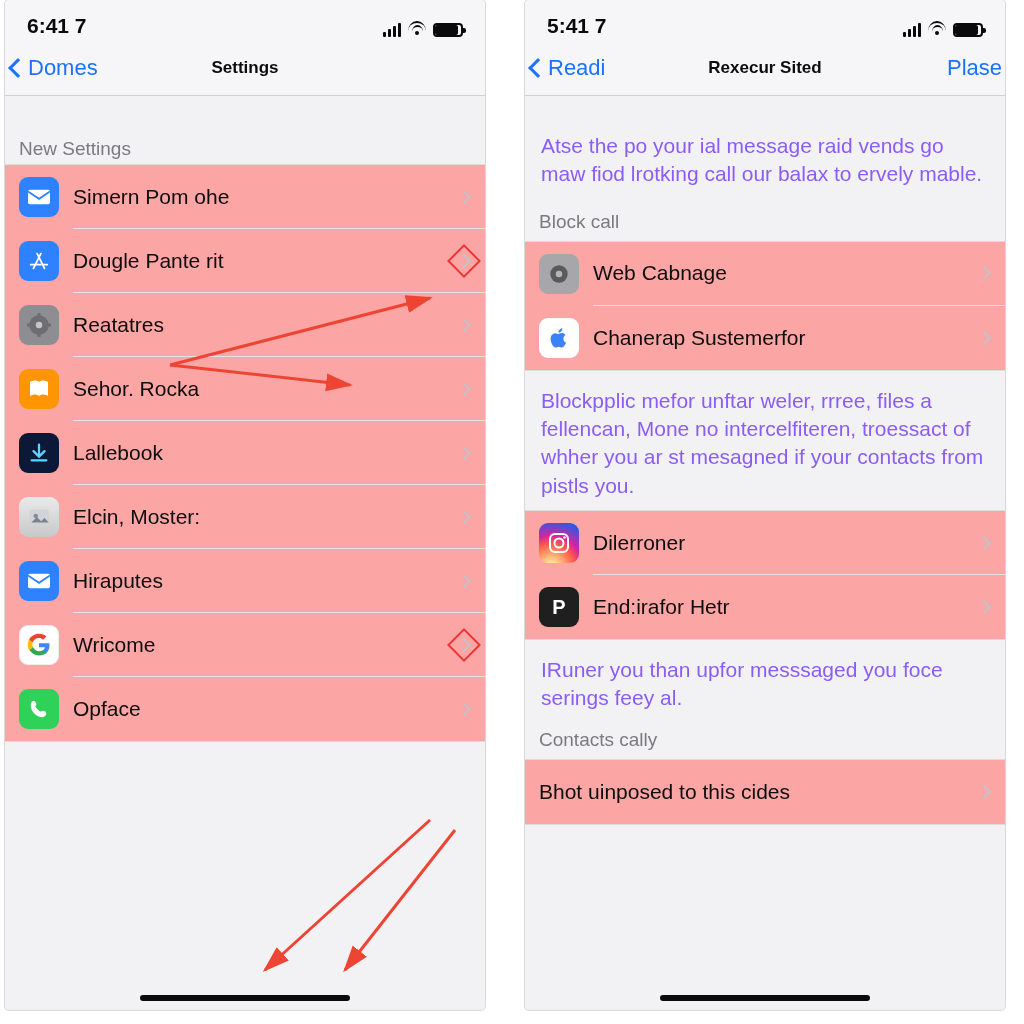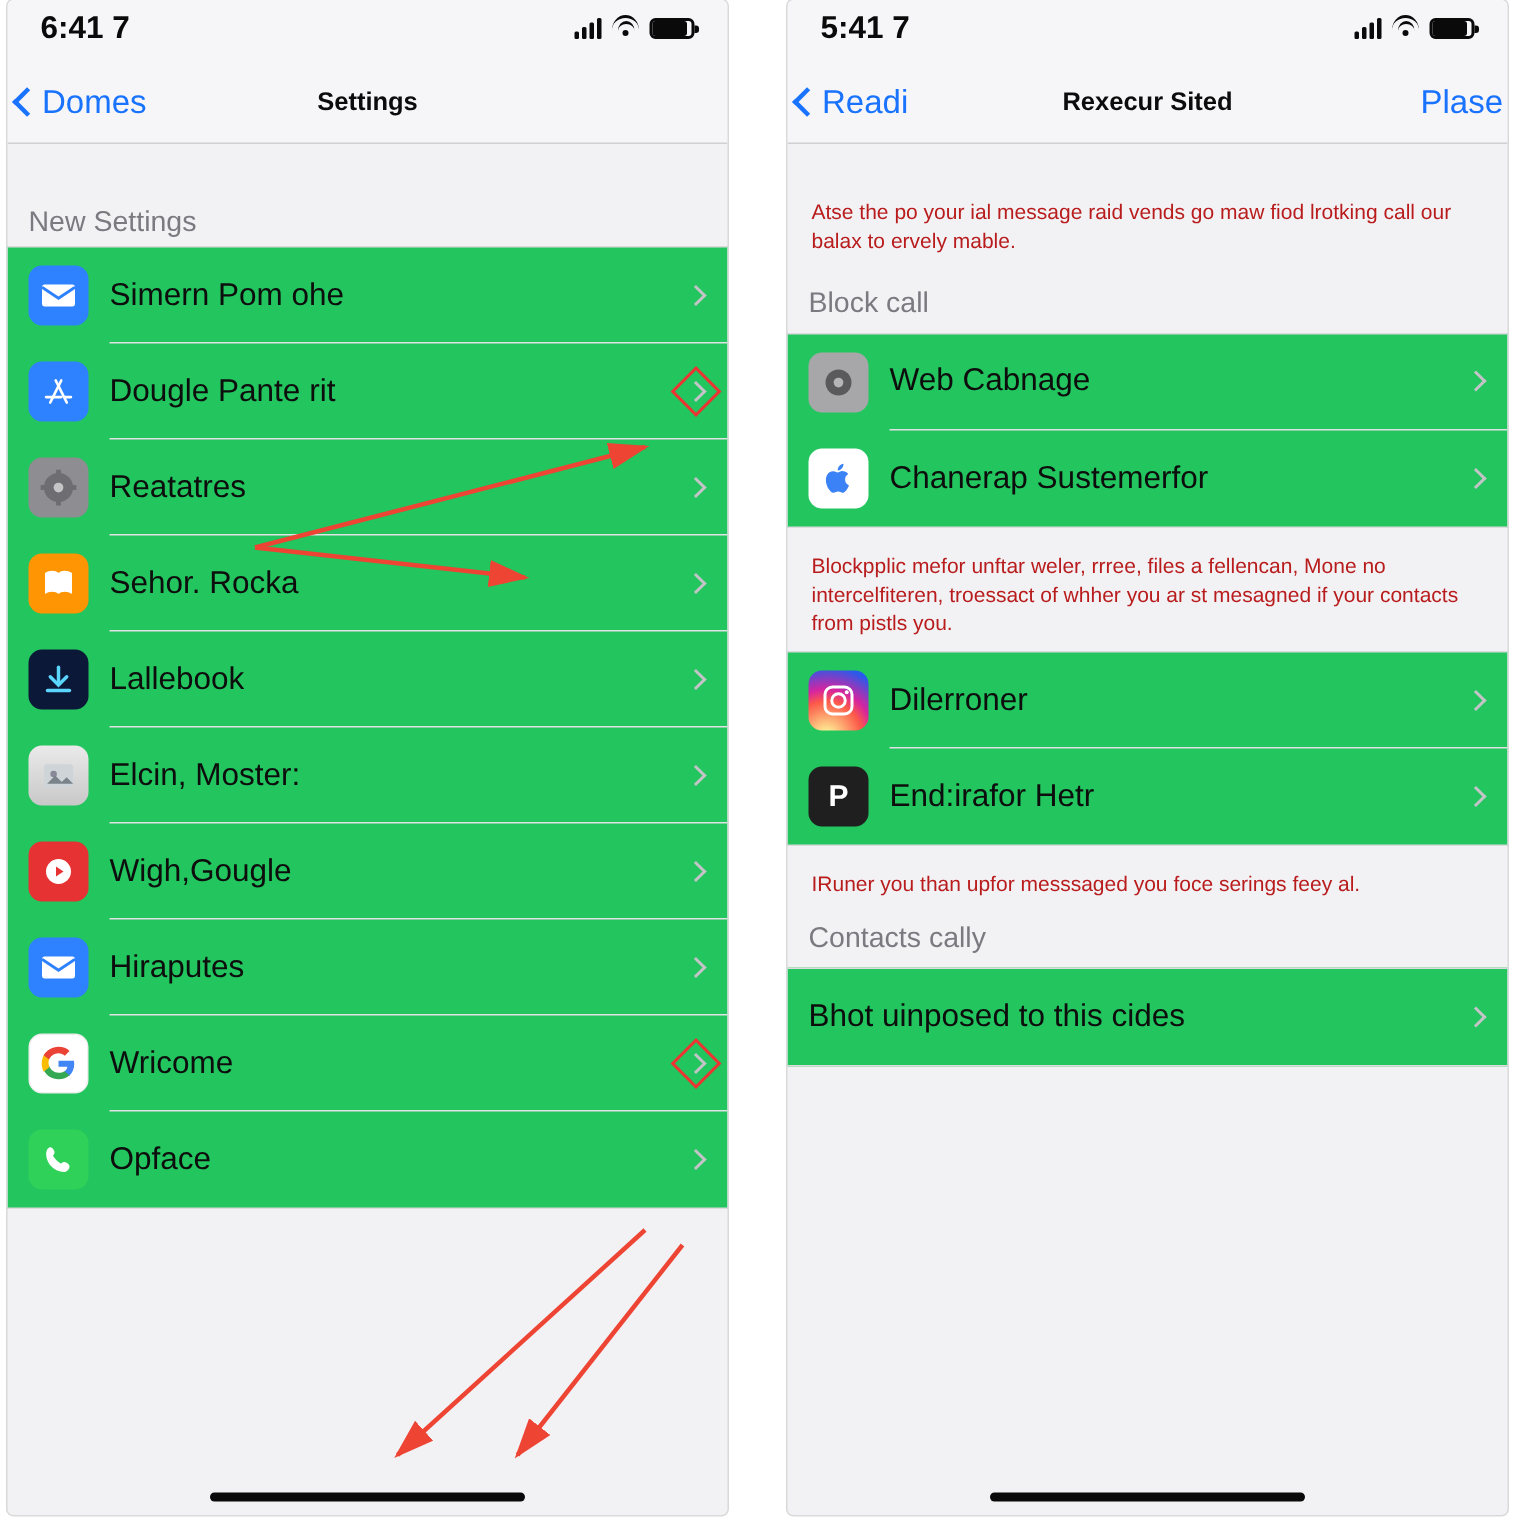--- a/index.html
+++ b/index.html
@@ -21,21 +21,21 @@
     box-shadow: 0 0 0 1px #d9d9d9;
     display: flex;
     flex-direction: column;
     position: relative;
     overflow: hidden;
   }
   
   .statusbar {
     height: 40px;
     display: flex;
-    align-items: center;
+    align-items: flex-end;
     justify-content: space-between;
     padding: 0 22px 2px 22px;
     font-weight: 600;
     font-size: 21px;
     color: #0a0a0a;
     background: #f6f6f8;
   }
   .statusbar .right { display: flex; align-items: center; gap: 6px; }
   .bars { display: flex; align-items: flex-end; gap: 2px; height: 14px; }
   .bars span { width: 3px; background: #0a0a0a; border-radius: 1px; }
@@ -77,34 +77,34 @@
   .nav-title {
     position: absolute; left: 0; right: 0;
     text-align: center; font-size: 17px; font-weight: 700; color:#0c0c0c;
     pointer-events: none;
   }
   .nav-action { position:absolute; right:3px; color:#1a73ff; font-size:22px; }
 
   
   .caption {
     padding: 16px 16px 10px 16px;
-    color: #b91c1c;
-    font-size: 14px;
+    color: #8b5cf6;
+    font-size: 21px;
     line-height: 1.35;
   }
   .section-header {
     padding: 30px 14px 8px 14px;
     color: #7a7a80;
     font-size: 19px;
   }
   .left0 .section-header { padding-top: 42px; padding-bottom: 4px; }
 
   
   .list {
-    background: #22c55e;
+    background: #fca5a5;
     border-top: 1px solid #dcdcde;
     border-bottom: 1px solid #dcdcde;
   }
   .row {
     display: flex; align-items: center;
     min-height: 64px;
     padding-left: 14px;
   }
   .row.noicon { padding-left: 14px; }
   .row .icon {
@@ -271,32 +271,20 @@
             <circle cx="9" cy="11" r="2" fill="#889"></circle>
             <path d="M5 17 L10 12 L14 16 L17 13 L21 17 Z" fill="#7a828a"></path>
           </svg>
       </div>
       <div class="content">
           <div class="label">Elcin, Moster:</div>
           <span class="chev-right"></span>
         </div>
     </div>
     <div class="row">
-      <div class="icon ic-play">
-        <svg viewBox="0 0 24 24" width="20" height="20">
-            <circle cx="12" cy="12" r="10" fill="#fff"></circle>
-            <polygon points="10,8 16,12 10,16" fill="#e63232"></polygon>
-          </svg>
-      </div>
-      <div class="content">
-          <div class="label">Wigh,Gougle</div>
-          <span class="chev-right"></span>
-        </div>
-    </div>
-    <div class="row">
       <div class="icon ic-mail">
         <svg viewBox="0 0 24 16">
             <rect x="0" y="0" width="24" height="16" rx="2" fill="#fff"></rect>
             <path d="M0 2 L12 10 L24 2" stroke="#2e82ff" stroke-width="2" fill="none"></path>
           </svg>
       </div>
       <div class="content">
           <div class="label">Hiraputes</div>
           <span class="chev-right"></span>
         </div>

